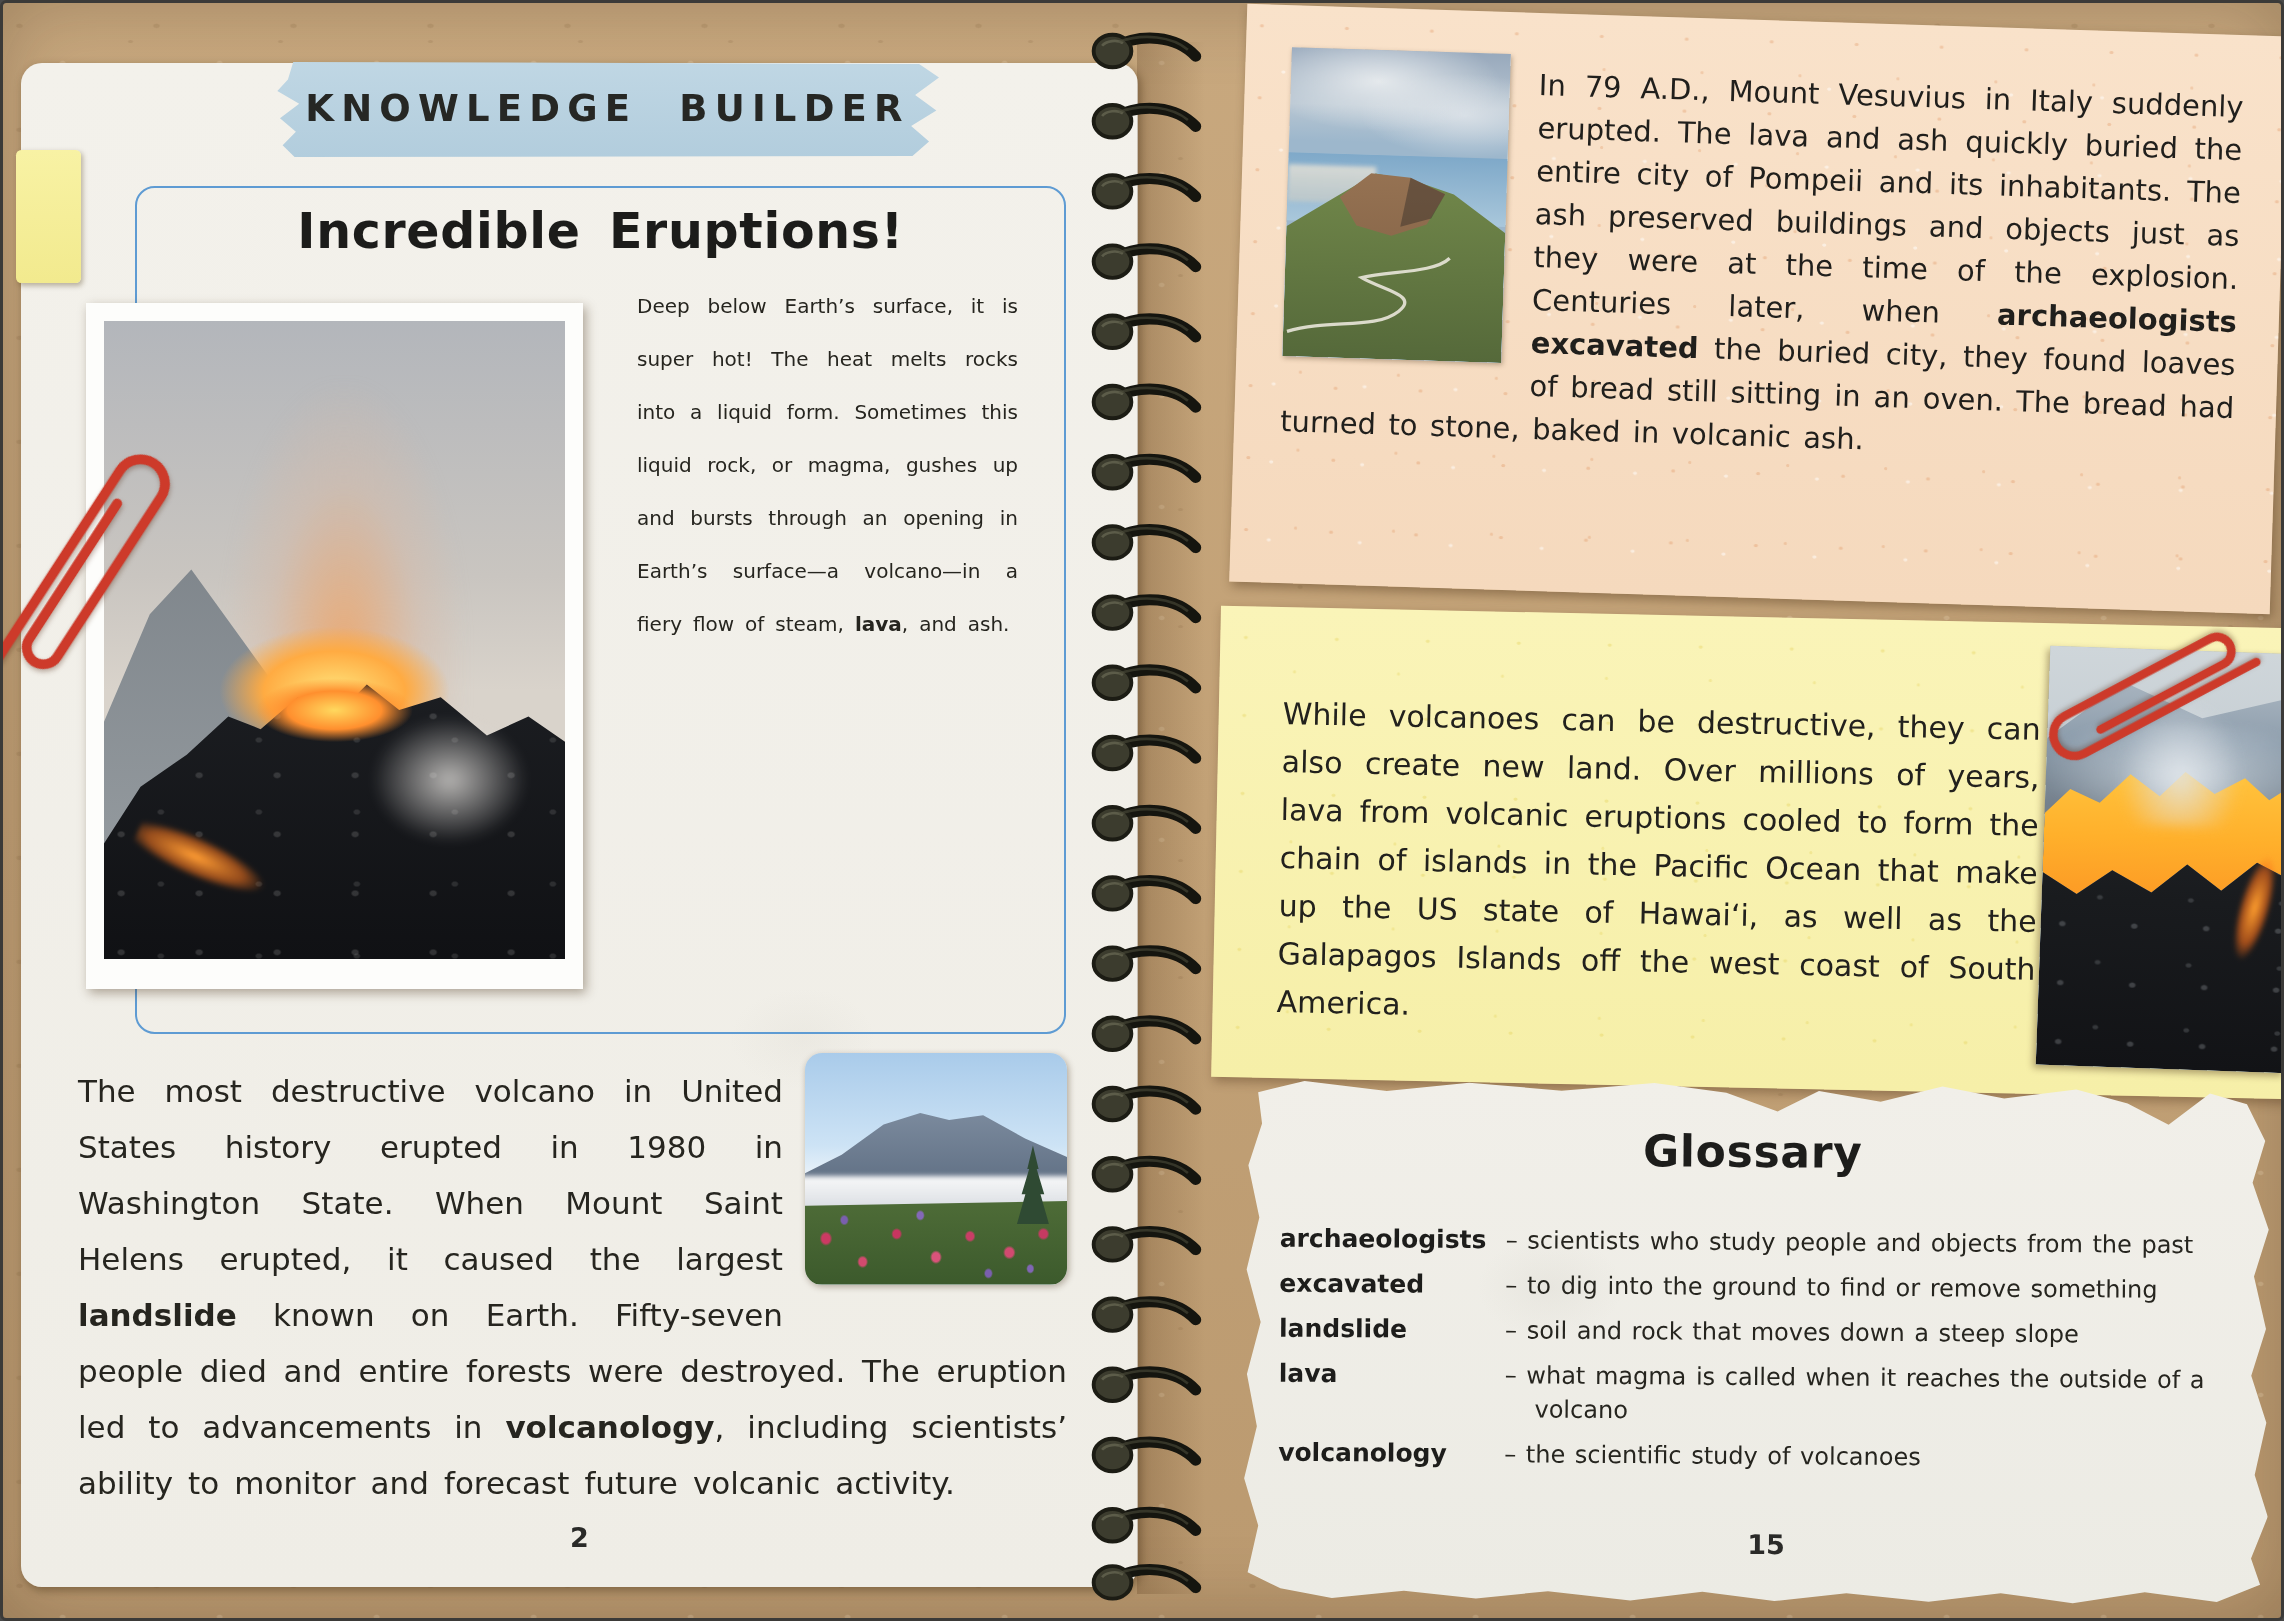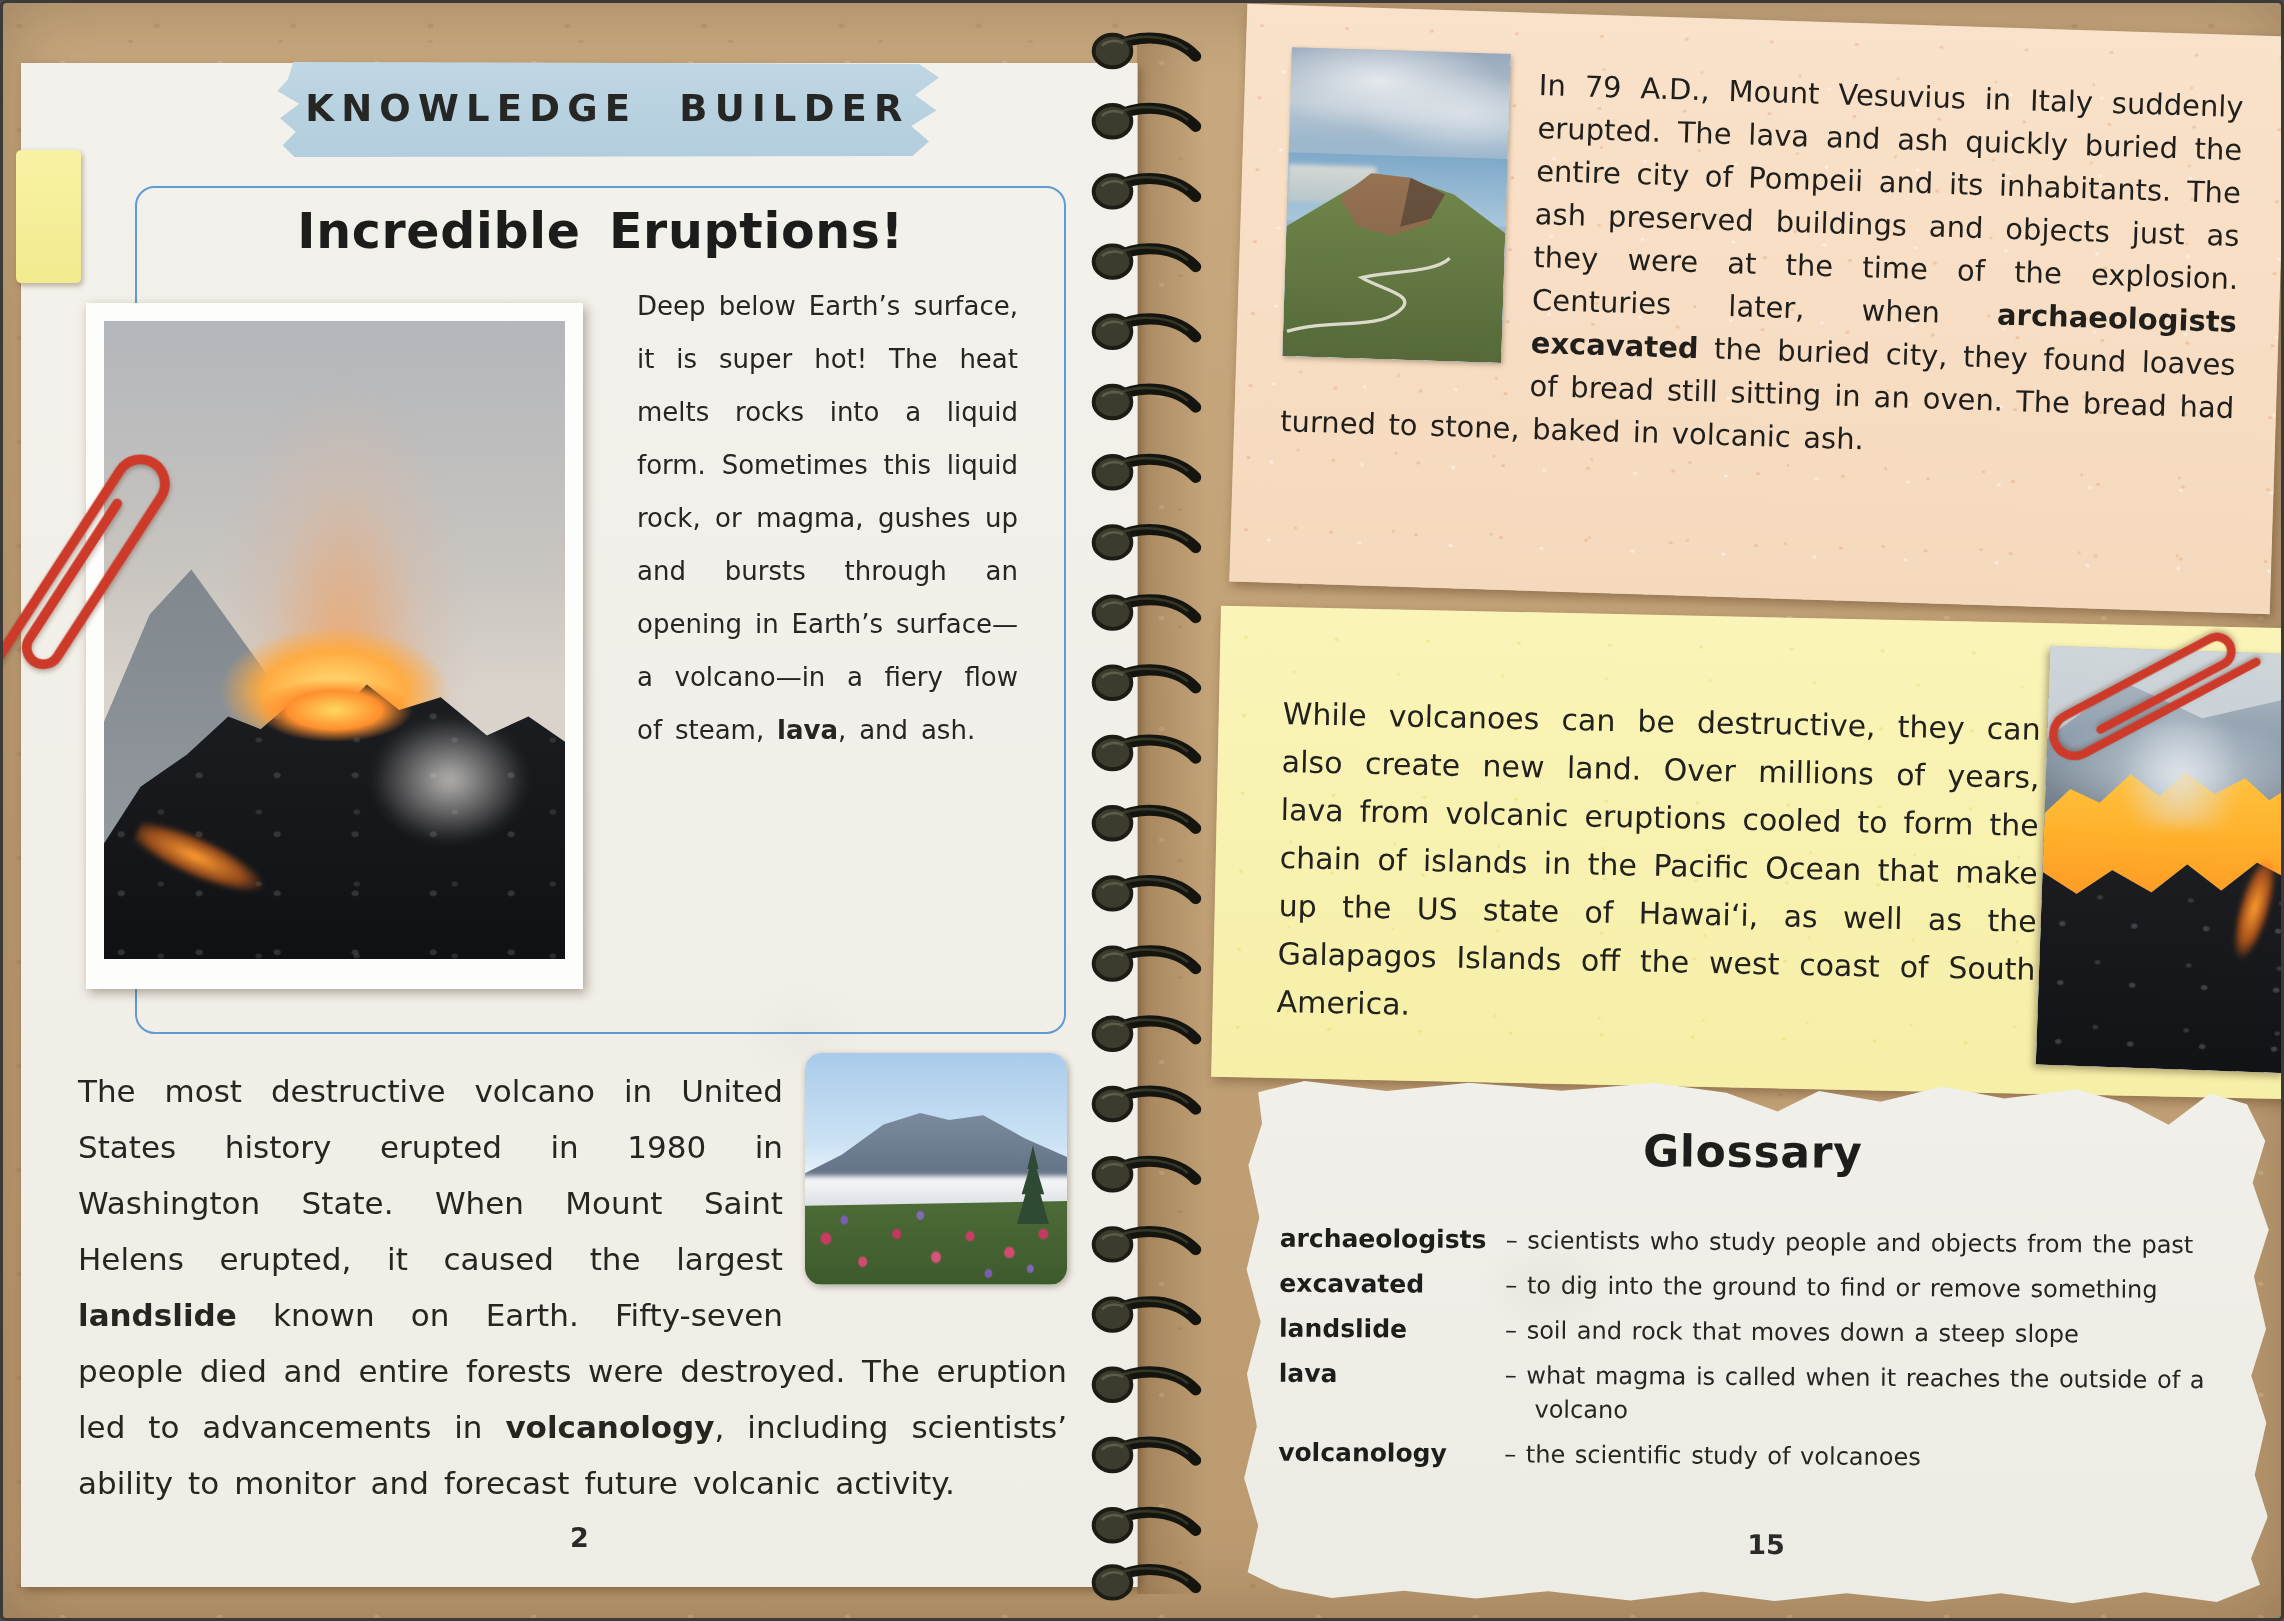--- a/index.html
+++ b/index.html
@@ -19,20 +19,21 @@
   }
 
   
   .page-left{
     position:absolute;left:18px;top:60px;width:1117px;height:1524px;
     background:
       radial-gradient(91px 59px at 20% 30%, rgba(190,186,175,.12), transparent 70%),
       radial-gradient(104px 72px at 70% 64%, rgba(190,186,175,.10), transparent 70%),
       linear-gradient(180deg,#f3f1eb,#efede6);
     box-shadow:2.6px 3.9px 9px rgba(70,50,25,.45);
+    border-radius:21px;
   }
   .sticky-tab{
     position:absolute;left:13px;top:147px;width:65px;height:133px;
     background:linear-gradient(180deg,#f8f2a4,#f2ea8e);
     border-radius:5.2px;box-shadow:2px 2.6px 5.2px rgba(80,60,20,.35);
   }
   .tape{
     position:absolute;left:273px;top:57px;width:663px;height:97px;
     background:linear-gradient(180deg,#c0d7e4,#b2cddd);
     clip-path:polygon(1.8% 20%,0.2% 32%,3.5% 45%,0.6% 60%,3% 74%,1% 88%,2.8% 100%,96% 99%,98.5% 84%,95.8% 68%,99.6% 52%,96.4% 36%,100% 18%,97% 4%,2.6% 2%);
@@ -46,21 +47,21 @@
   .blue-box{
     position:absolute;left:132px;top:183px;width:931px;height:848px;
     border:2.6px solid #5e9bd3;border-radius:19.6px;
   }
   .main-title{
     position:absolute;left:132px;top:200px;width:931px;text-align:center;
     font-size:49px;font-weight:800;letter-spacing:0.7px;word-spacing:10.4px;color:#1c1c1a;
   }
   .intro-para{
     position:absolute;left:635px;top:277px;width:381px;
-    font-size:26px;line-height:53px;text-align:justify;word-spacing:4.6px;color:#26251f;
+    font-size:20px;line-height:53px;text-align:justify;word-spacing:4.6px;color:#26251f;
   }
   .b{font-weight:bold;}
 
   
   .polaroid{
     position:absolute;left:83px;top:300px;width:497px;height:686px;
     background:#fdfdfb;padding:17.6px 17.6px 30px 17.6px;
     box-shadow:2.6px 3.9px 10.4px rgba(70,50,25,.4);
   }
   .photo-eruption{position:relative;width:100%;height:100%;overflow:hidden;background:linear-gradient(180deg,#b3b6bb 0%,#c9c5c0 40%,#d9d3cb 58%);}

